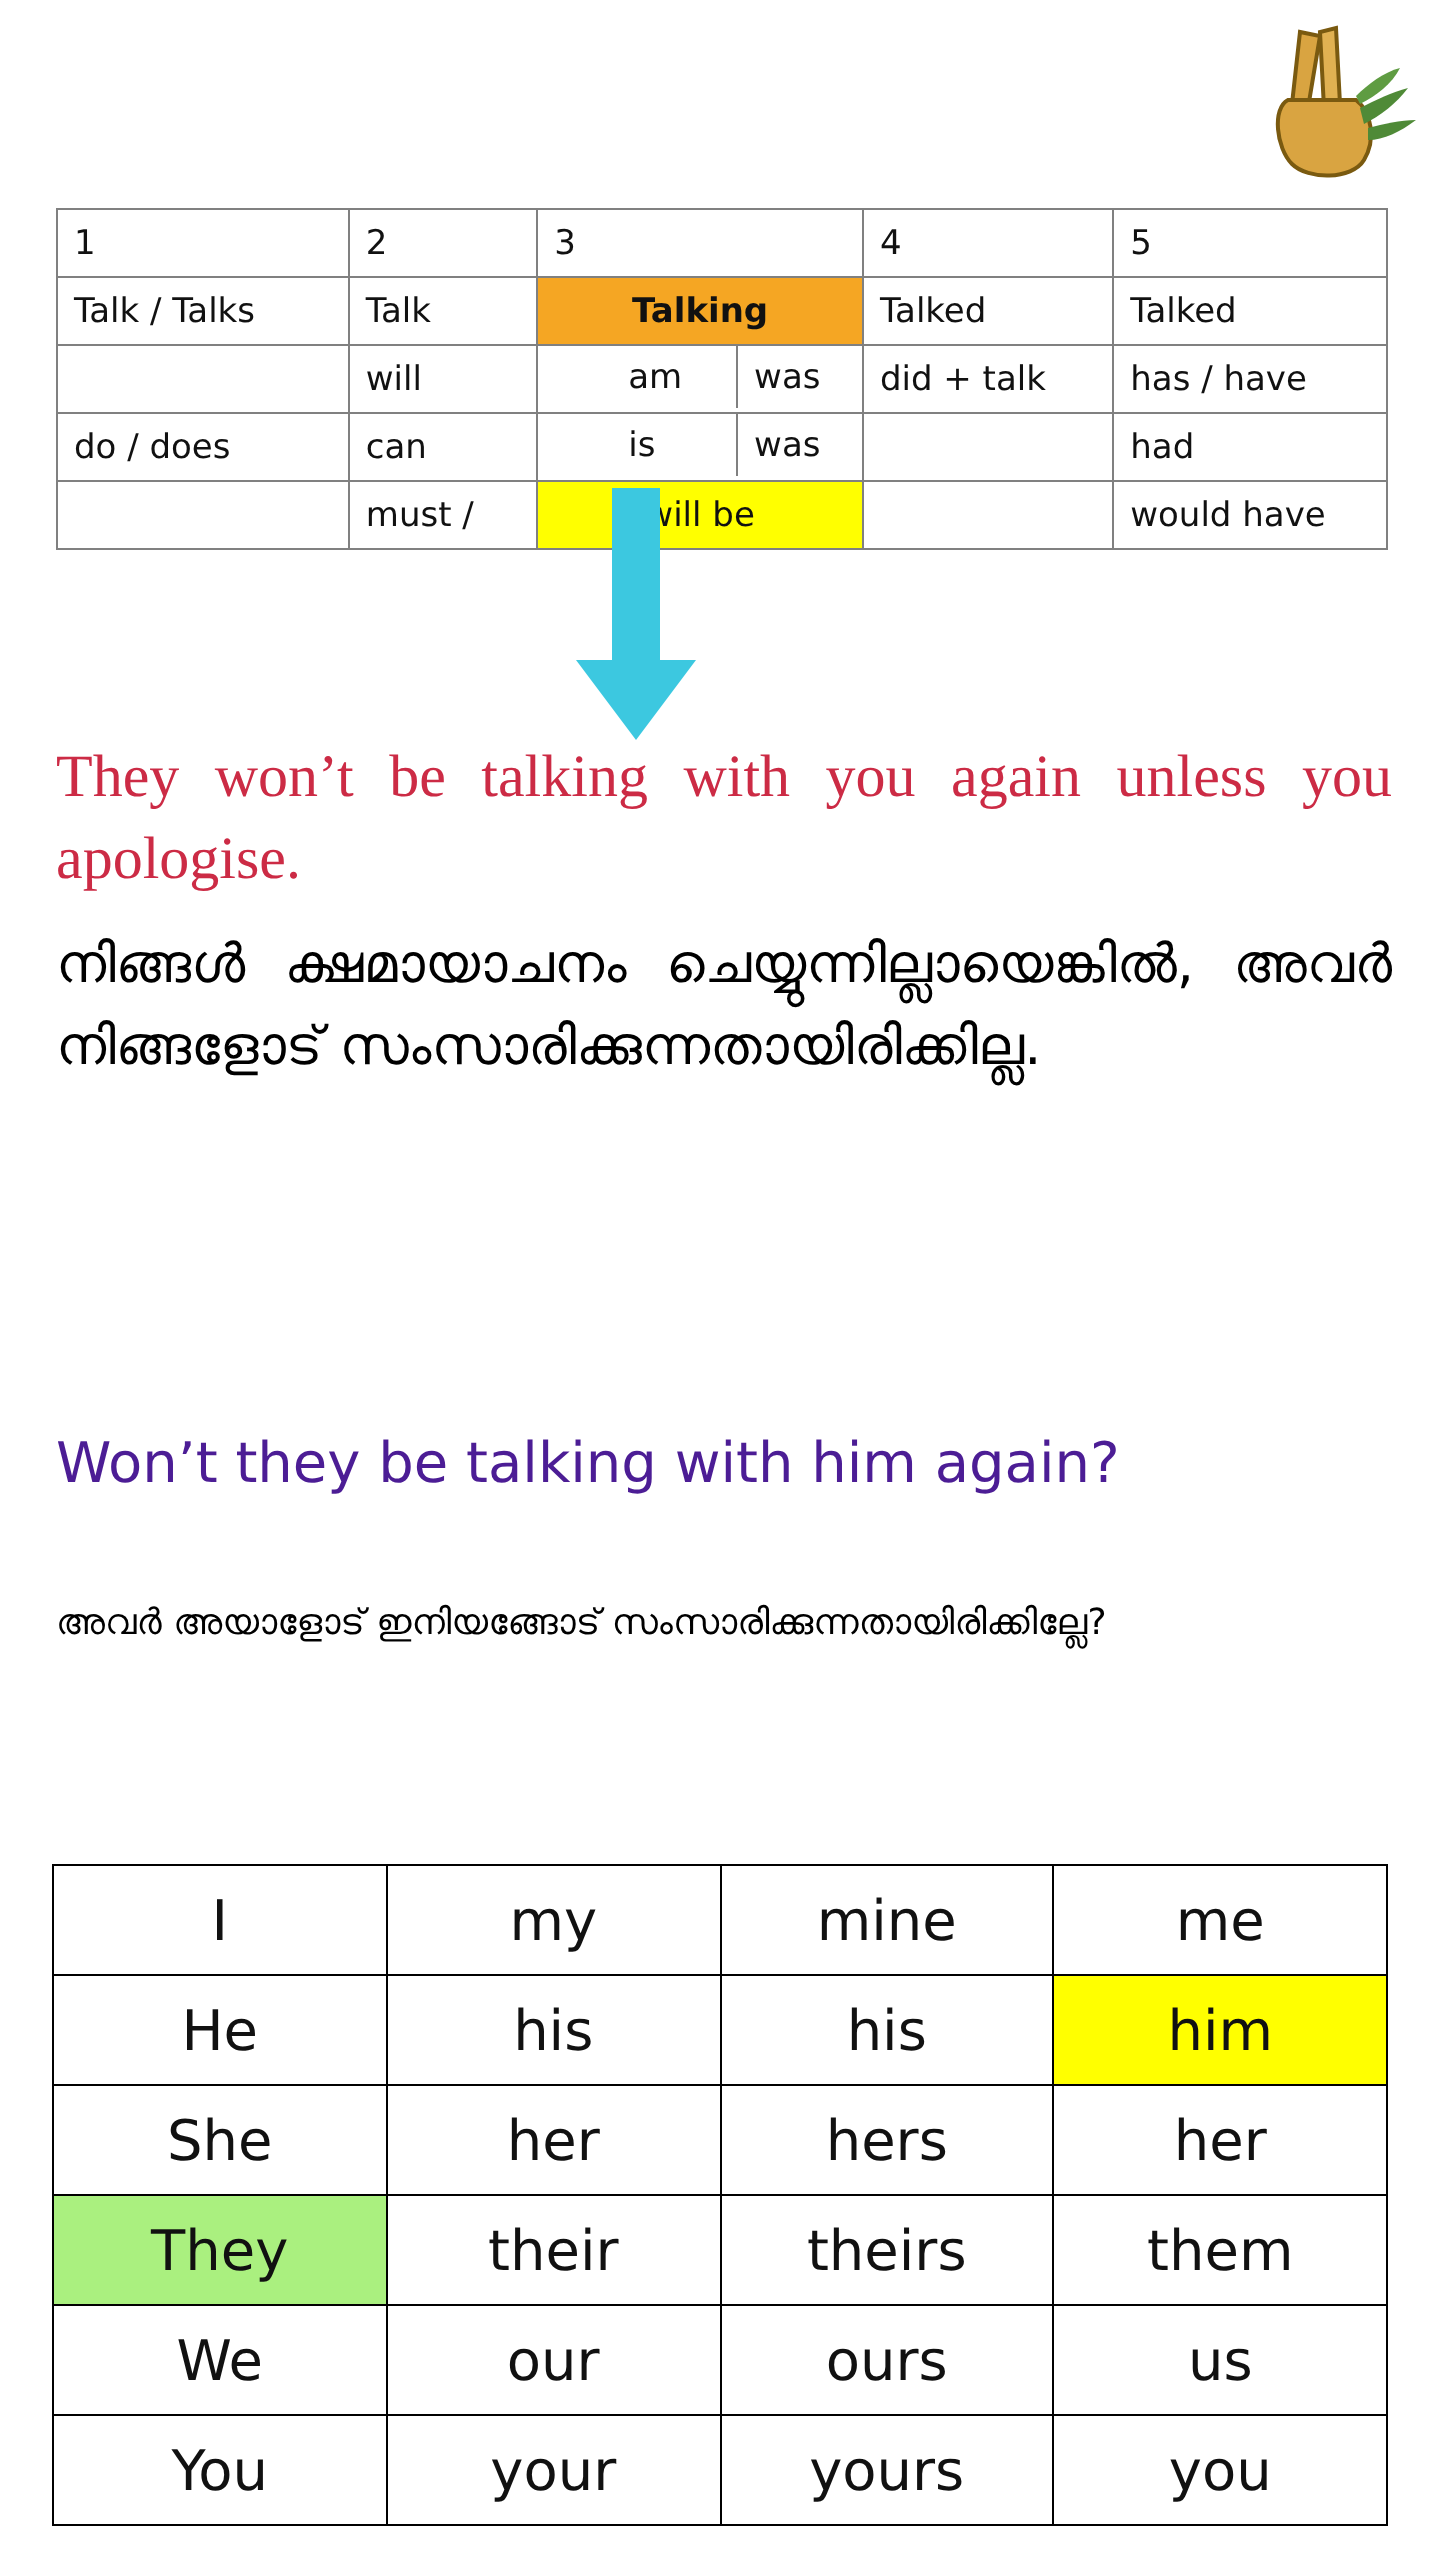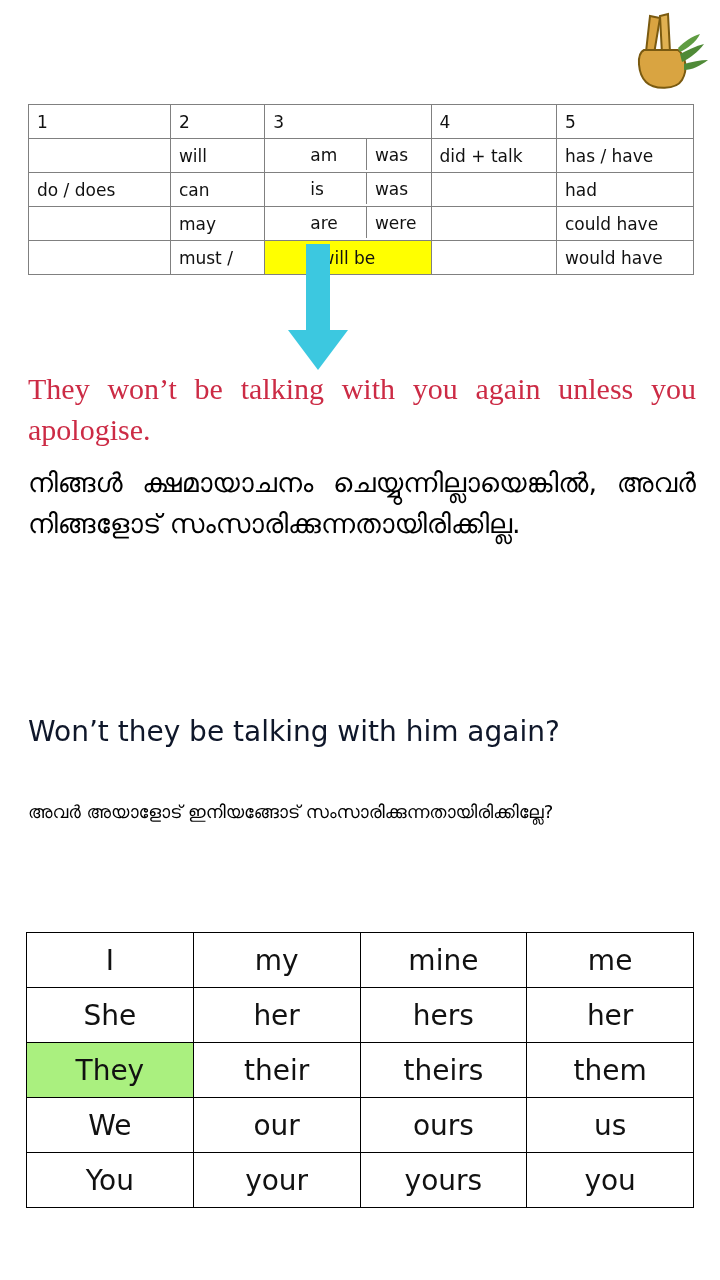--- a/index.html
+++ b/index.html
@@ -94,21 +94,21 @@
     font-size: 27px;
     line-height: 1.52;
     text-align: justify;
     font-family: "DejaVu Sans", sans-serif;
   }
   .eng2 {
     position: absolute;
     left: 28px;
     top: 712px;
     width: 668px;
-    color: #0f172a;
+    color: #4c1d95;
     font-size: 28px;
     line-height: 1.4;
     font-family: "DejaVu Sans", sans-serif;
   }
   .mal2 {
     position: absolute;
     left: 28px;
     top: 798px;
     width: 668px;
     color: #000;
@@ -162,20 +162,27 @@
   <table class="verb">
     <tbody id="verb-body">
         <tr>
           <td class="c1">1</td>
           <td class="c2">2</td>
           <td class="c3">3</td>
           <td class="c4">4</td>
           <td class="c5">5</td>
         </tr>
         <tr>
+          <td class="c1">Talk / Talks</td>
+          <td class="c2">Talk</td>
+          <td class="c3 cell-orange">Talking</td>
+          <td class="c4">Talked</td>
+          <td class="c5">Talked</td>
+        </tr>
+        <tr>
           <td class="c1"></td>
           <td class="c2">will</td>
           <td class="c3 split">
             <div class="split-inner">
               <span>am</span>
               <span style="border-left: 1px solid rgb(128, 128, 128);">was</span>
             </div>
           </td>
           <td class="c4">did + talk</td>
           <td class="c5">has / have</td>
@@ -187,32 +194,20 @@
             <div class="split-inner">
               <span>is</span>
               <span style="border-left: 1px solid rgb(128, 128, 128);">was</span>
             </div>
           </td>
           <td class="c4"></td>
           <td class="c5">had</td>
         </tr>
         <tr>
           <td class="c1"></td>
-          <td class="c2">may</td>
-          <td class="c3 split">
-            <div class="split-inner">
-              <span>are</span>
-              <span style="border-left: 1px solid rgb(128, 128, 128);">were</span>
-            </div>
-          </td>
-          <td class="c4"></td>
-          <td class="c5">could have</td>
-        </tr>
-        <tr>
-          <td class="c1"></td>
           <td class="c2">must /</td>
           <td class="c3 cell-yellow">will be</td>
           <td class="c4"></td>
           <td class="c5">would have</td>
         </tr>
       </tbody>
   </table>
   <svg class="arrow" viewBox="0 0 80 130">
     <path d="M28 0 L52 0 L52 86 L70 86 L40 126 L10 86 L28 86 Z" fill="#3cc8e0"></path>
   </svg>
@@ -226,20 +221,26 @@
 <div class="pron-wrap">
   <table class="pron">
     <tbody id="pron-body">
         <tr>
           <td>I</td>
           <td>my</td>
           <td>mine</td>
           <td>me</td>
         </tr>
         <tr>
+          <td>He</td>
+          <td>his</td>
+          <td>his</td>
+          <td class="hl-yellow">him</td>
+        </tr>
+        <tr>
           <td>She</td>
           <td>her</td>
           <td>hers</td>
           <td>her</td>
         </tr>
         <tr>
           <td class="hl-green">They</td>
           <td>their</td>
           <td>theirs</td>
           <td>them</td>

